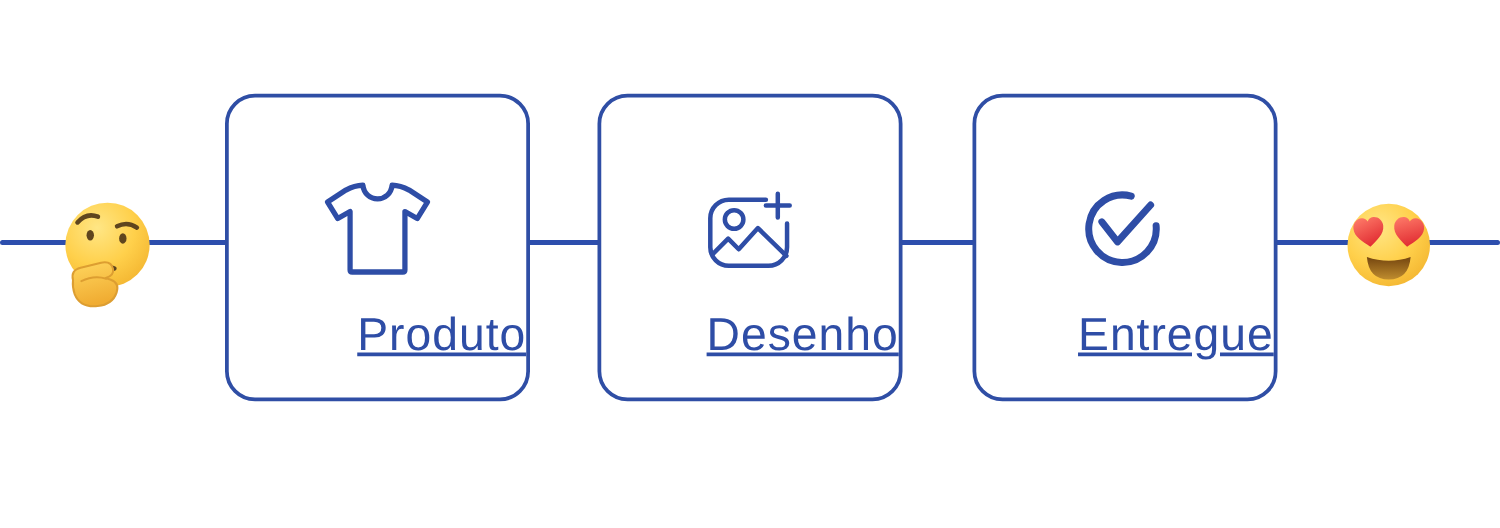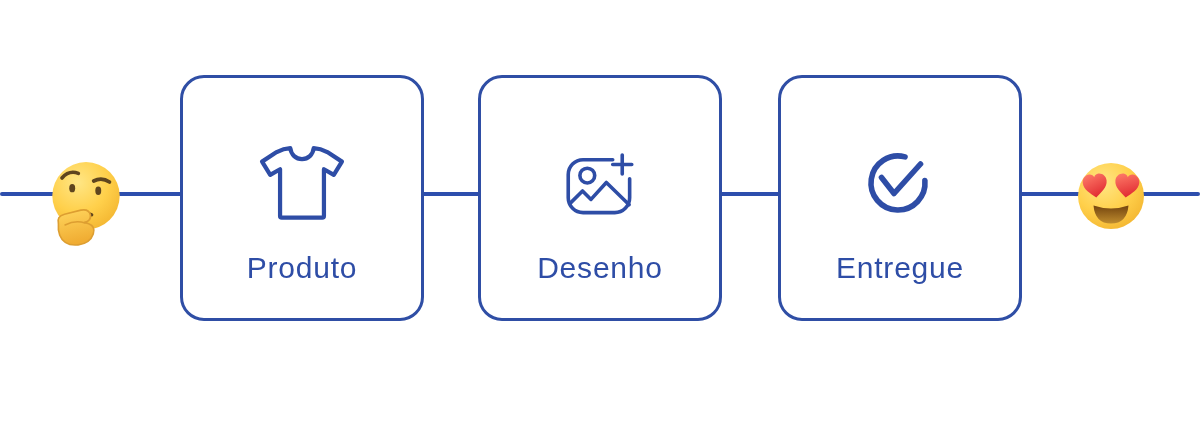--- a/index.html
+++ b/index.html
@@ -12,23 +12,23 @@
   .card{position:absolute;top:75px;width:244px;height:246px;box-sizing:border-box;
         background:#ffffff;border:3px solid #2f4ea5;border-radius:24px;z-index:1;}
   .card-1{left:180px;}
   .card-2{left:478px;}
   .card-3{left:778px;}
 
   .icon-wrap{position:absolute;left:0;right:0;top:57px;height:96px;
              display:flex;align-items:center;justify-content:center;}
   .icon-wrap svg{display:block;}
 
-  .card-label{position:absolute;left:0;right:0;top:172px;text-align:center;
-              font-size:30px;line-height:36px;letter-spacing:0.8px;
-              color:#2e4da6;font-weight:500;}
+  .card-label{position:absolute;left:0;right:0;top:172px;text-align:right;
+              font-size:37px;line-height:36px;letter-spacing:0.8px;
+              color:#2e4da6;font-weight:500;text-decoration:underline;}
 
   .emoji{position:absolute;z-index:2;line-height:0;}
   .emoji-start{left:45px;top:157px;}
   .emoji-end{left:1074px;top:160px;}
 
   .stroke-blue{stroke:#2e4da6;fill:none;stroke-linecap:round;stroke-linejoin:round;}
 </style>
 </head>
 <body>
 

